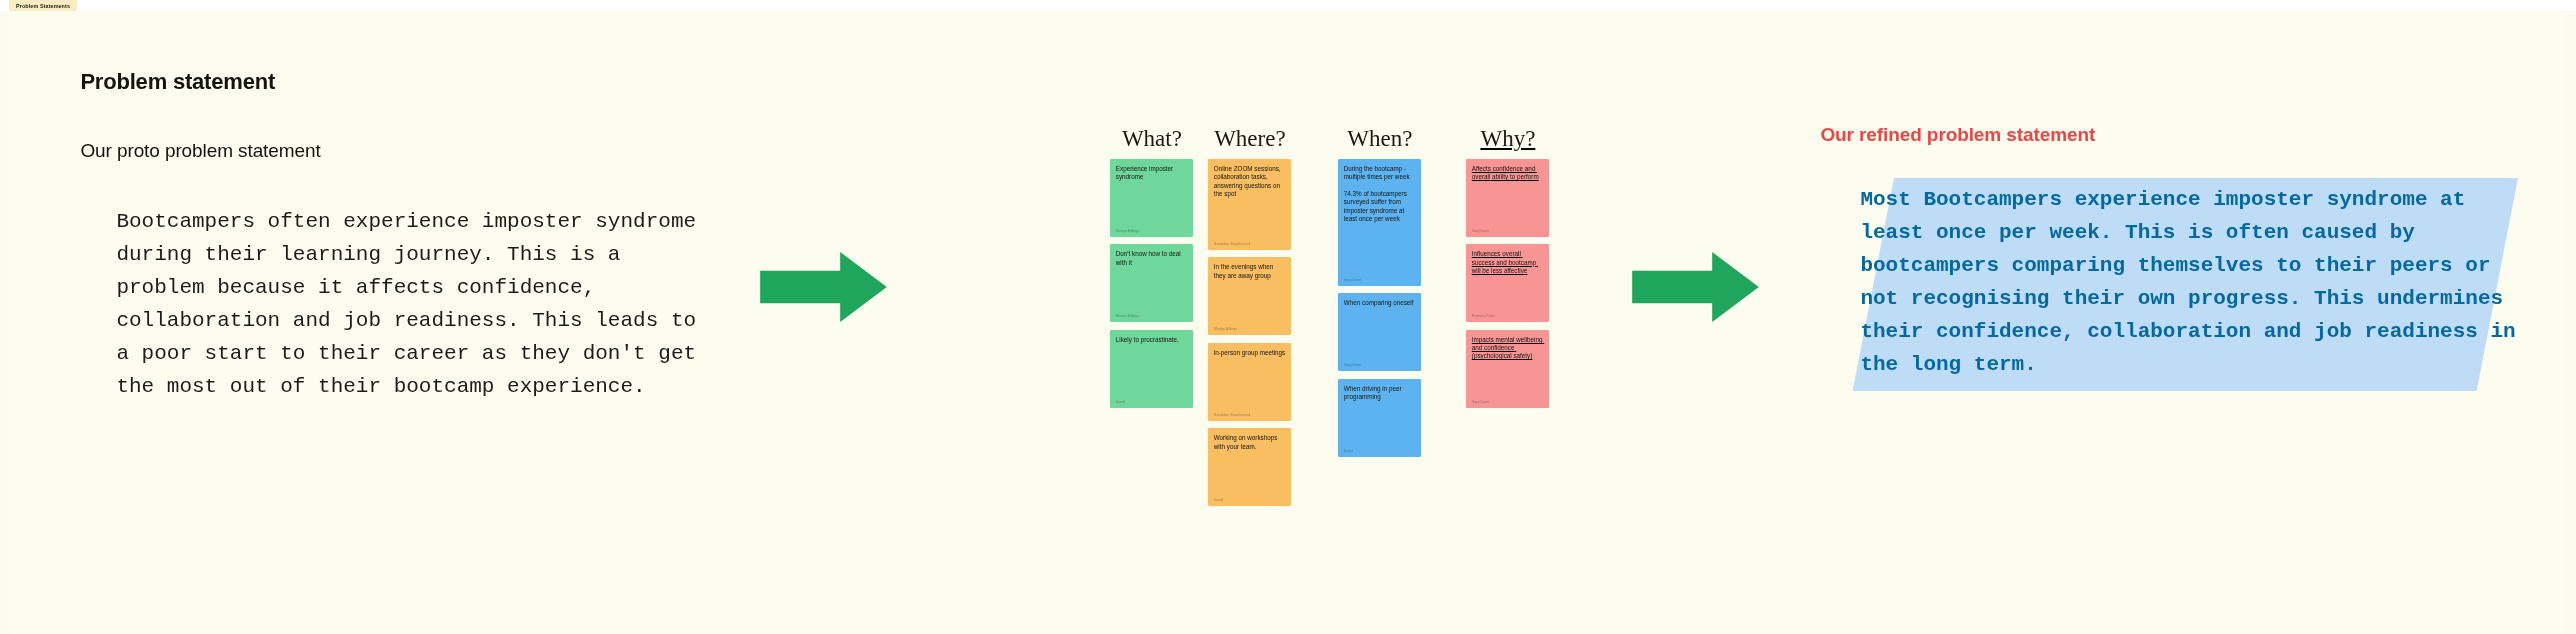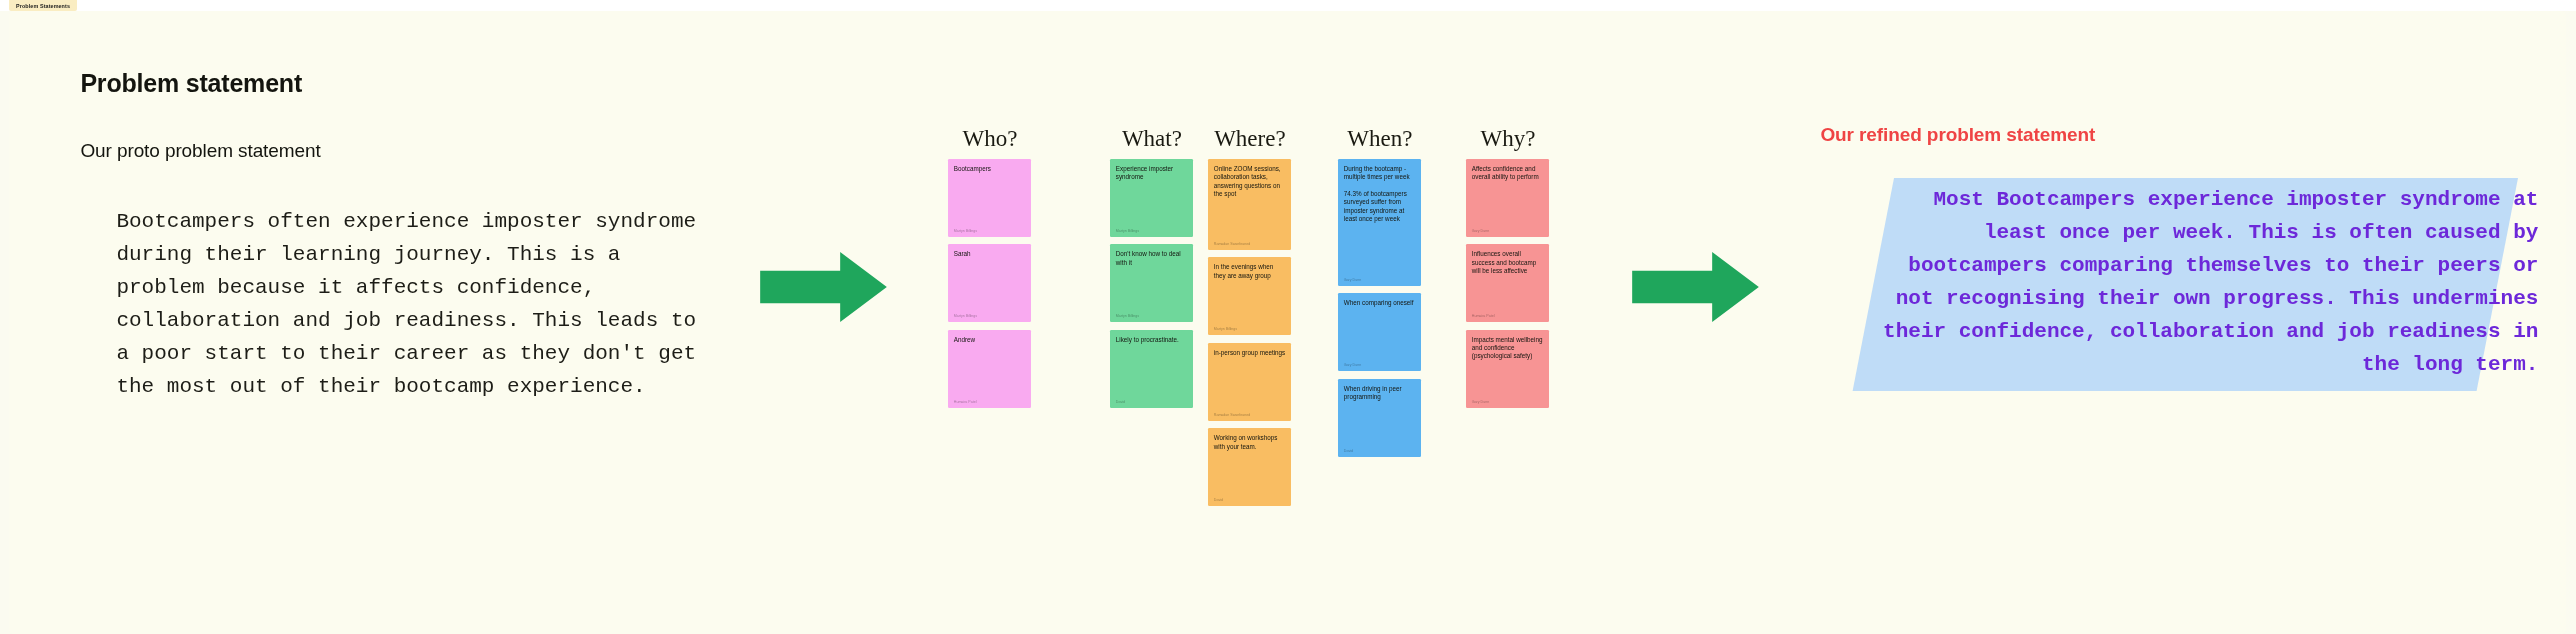--- a/index.html
+++ b/index.html
@@ -52,21 +52,21 @@
     height: 623px;
     background: #fcfcef;
     border-radius: 4px;
   }
 
   
   .page-title {
     position: absolute;
     left: 71px;
     top: 58px;
-    font-size: 25px;
+    font-size: 22px;
     font-weight: bold;
     color: #14150f;
     letter-spacing: -0.2px;
   }
   .proto-title {
     position: absolute;
     left: 71px;
     top: 129px;
     font-size: 19px;
     font-weight: normal;
@@ -115,21 +115,21 @@
     color: #1a1a12;
     text-align: center;
     line-height: 27px;
     margin-bottom: 6.7px;
     white-space: nowrap;
   }
   .col-0 { left: 0px; }
   .col-1 { left: 130px; padding-left: 32px; }
   .col-2 { left: 260px; }
   .col-3 { left: 390px; }
-  .col-4 { left: 518px; }
+  .col-4 { left: 518px; text-decoration: underline; }
 
   .note {
     position: relative;
     width: 83px;
     margin-bottom: 7.4px;
     padding: 6px 5.4px 0 5.4px;
     box-sizing: border-box;
     border-radius: 1.3px;
     overflow: hidden;
   }
@@ -179,23 +179,22 @@
   }
   .refined-body {
     position: absolute;
     left: 0px;
     top: 12px;
     width: 678px;
     font-family: "Liberation Mono", "DejaVu Sans Mono", monospace;
     font-weight: bold;
     font-size: 21px;
     line-height: 33px;
-    color: #6d28d9;
+    color: #0369a1;
     white-space: pre-wrap;
-    text-align: right;
   }
 </style>
 </head>
 <body>
 
 <div class="tab-bar">
   <div class="tab">Problem Statements</div>
 </div>
 
 <div class="canvas">
@@ -212,35 +211,20 @@
       </svg>
     </div>
 
     <div class="arrow" id="arrow-2">
       <svg viewBox="0 0 190 105" xmlns="http://www.w3.org/2000/svg">
         <polygon points="0,28 120,28 120,0 190,52.5 120,105 120,77 0,77" fill="#1fa65c"></polygon>
       </svg>
     </div>
 
     <div class="columns">
-        <div class="column col-0">
-          <div class="col-head">Who?</div>
-          <div class="note" style="background: rgb(249, 170, 240); height: 78px;">
-            <div class="note-text">Bootcampers</div>
-            <div class="note-author">Martyn Billings</div>
-          </div>
-          <div class="note" style="background: rgb(249, 170, 240); height: 78px;">
-            <div class="note-text">Sarah</div>
-            <div class="note-author">Martyn Billings</div>
-          </div>
-          <div class="note" style="background: rgb(249, 170, 240); height: 78px;">
-            <div class="note-text">Andrew</div>
-            <div class="note-author">Humaira Patel</div>
-          </div>
-        </div>
         <div class="column col-1">
           <div class="col-head">What?</div>
           <div class="note" style="background: rgb(111, 215, 155); height: 78px;">
             <div class="note-text">Experience imposter syndrome</div>
             <div class="note-author">Martyn Billings</div>
           </div>
           <div class="note" style="background: rgb(111, 215, 155); height: 78px;">
             <div class="note-text">Don't know how to deal with it</div>
             <div class="note-author">Martyn Billings</div>
           </div>

